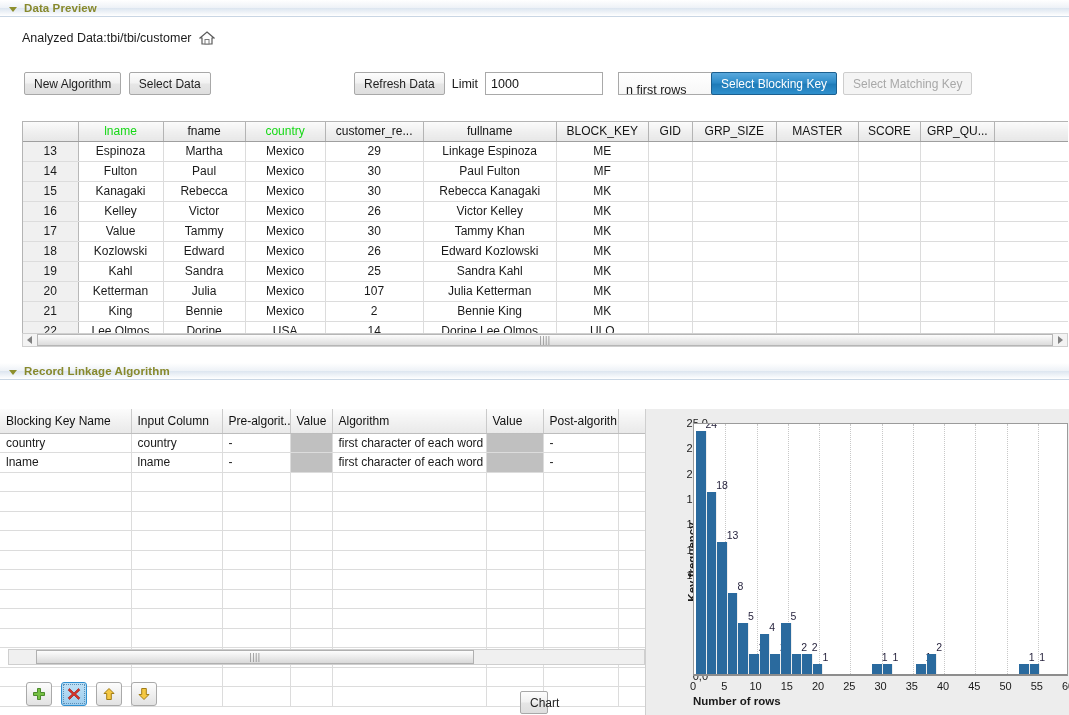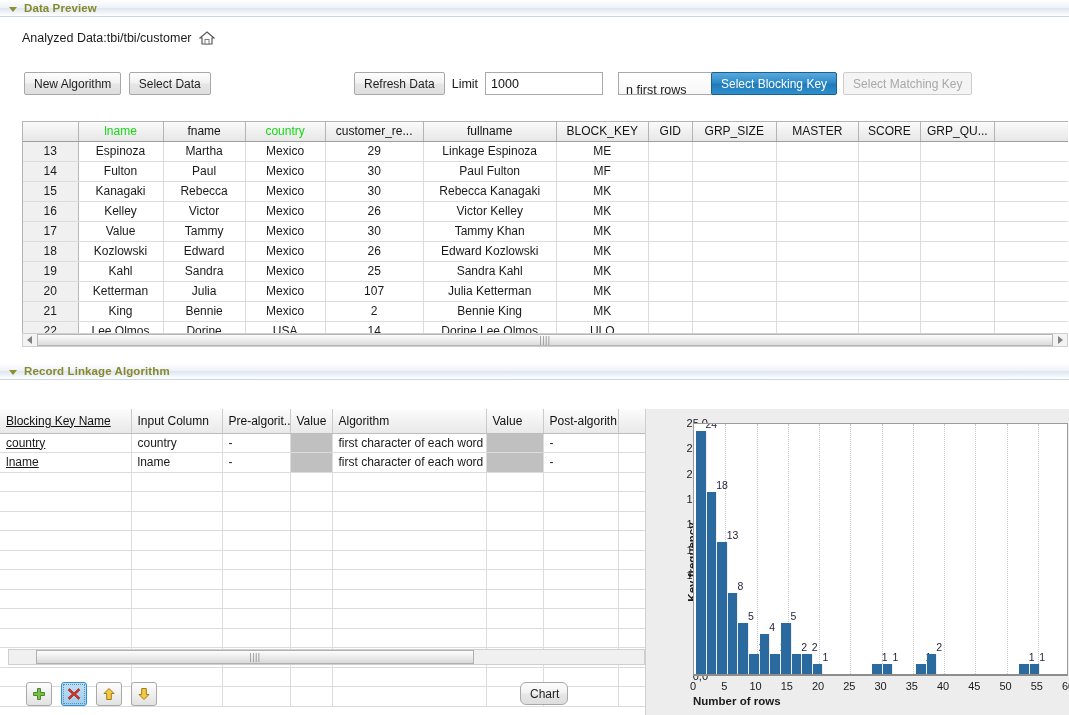--- a/index.html
+++ b/index.html
@@ -191,21 +191,21 @@
   }
   table.bk td {
     height: 19.5px;
     border-right: 1px solid #dcdcdc;
     border-bottom: 1px solid #dcdcdc;
     font-size: 12px; color: #1a1a1a;
     text-align: left; padding-left: 6px;
     white-space: nowrap; overflow: hidden;
   }
   table.bk td.valcell { background: #c0c0c0; padding: 0; }
-  .b0 { width: 131px; text-decoration: underline; } .b1 { width: 91px; } .b2 { width: 68px; }
+  .b0 { width: 131px; } .b1 { width: 91px; } .b2 { width: 68px; }
   .b3 { width: 42px; }  .b4 { width: 154px; } .b5 { width: 57px; }
   .b6 { width: 75px; }  .b7 { width: 86px; }
 
   .bk-scroll {
     position: absolute; left: 8px; top: 649px; width: 637px; height: 16px;
     background: #f0f0f0; border: 1px solid #cfcfcf;
     display: flex; align-items: center;
   }
   .bk-scroll .thumb2 {
     height: 14px; width: 438px; margin-left: 14px;
@@ -703,21 +703,21 @@
         <svg width="14" height="14" viewBox="0 0 14 14">
           <polygon points="7,1.5 12,6.5 9.3,6.5 9.3,12.5 4.7,12.5 4.7,6.5 2,6.5" fill="#f5c842" stroke="#a07c17" stroke-width="1"></polygon>
         </svg>
       </span>
       <span class="icon-btn">
         <svg width="14" height="14" viewBox="0 0 14 14">
           <polygon points="7,12.5 12,7.5 9.3,7.5 9.3,1.5 4.7,1.5 4.7,7.5 2,7.5" fill="#f5c842" stroke="#a07c17" stroke-width="1"></polygon>
         </svg>
       </span>
     </div>
-    <button class="btn" style="position:absolute;left:520px;top:6px;width:48px;border-radius:6px;">Chart</button>
+    <button class="btn" style="position:absolute;left:520px;top:15px;width:28px;">Chart</button>
   </div>
 
   <div class="chart-panel">
     <div class="ylabel">Key frequency</div>
     <div class="yticks">
         <div class="ytick" style="top: 253px;">0,0</div>
         <div class="ytick" style="top: 227.7px;">2,5</div>
         <div class="ytick" style="top: 202.4px;">5,0</div>
         <div class="ytick" style="top: 177.1px;">7,5</div>
         <div class="ytick" style="top: 151.8px;">10,0</div>

